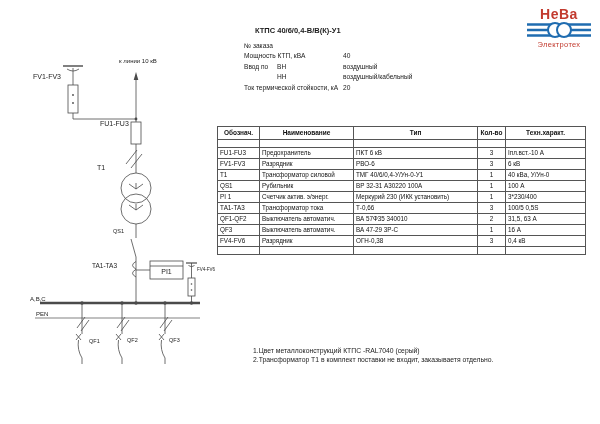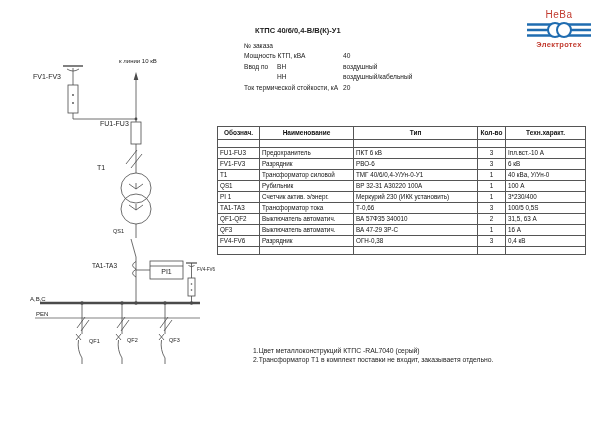--- a/index.html
+++ b/index.html
@@ -13,22 +13,22 @@
   
   #spec-table{position:absolute;left:217px;top:126px;width:368px;border-collapse:collapse;table-layout:fixed;}
   #spec-table th,#spec-table td{border:1px solid #555;padding:0 2px;height:10px;line-height:1;overflow:hidden;white-space:nowrap;font-size:6.3px;color:#111;}
   #spec-table th{height:12px;font-size:6.5px;font-weight:bold;text-align:center;}
   #spec-table tr.empty td{height:7px;}
   #spec-table td:nth-child(4){text-align:center;}
   
   .note{position:absolute;left:253px;font-size:6.8px;white-space:nowrap;color:#222;}
   
   #logo{position:absolute;left:524px;top:9px;width:70px;text-align:center;}
-  .logo-top{font-size:10px;font-weight:normal;color:var(--logo-red);letter-spacing:0.5px;line-height:11px;}
-  .logo-bottom{font-size:7.5px;font-weight:bold;color:var(--logo-red);letter-spacing:0.3px;line-height:9px;}
+  .logo-top{font-size:14px;font-weight:bold;color:var(--logo-red);letter-spacing:0.5px;line-height:11px;}
+  .logo-bottom{font-size:7.5px;font-weight:normal;color:var(--logo-red);letter-spacing:0.3px;line-height:9px;}
   .emblem-bar{stroke:var(--logo-blue);stroke-width:2.4;}
   .emblem-circle{stroke:var(--logo-blue);stroke-width:2;fill:#ffffff;}
   .schem{stroke:#4a4a4a;fill:none;stroke-width:0.8;}
   .schem-fill{fill:#4a4a4a;stroke:none;}
 </style>
 </head>
 <body>
 
 <div id="sheet">
 

